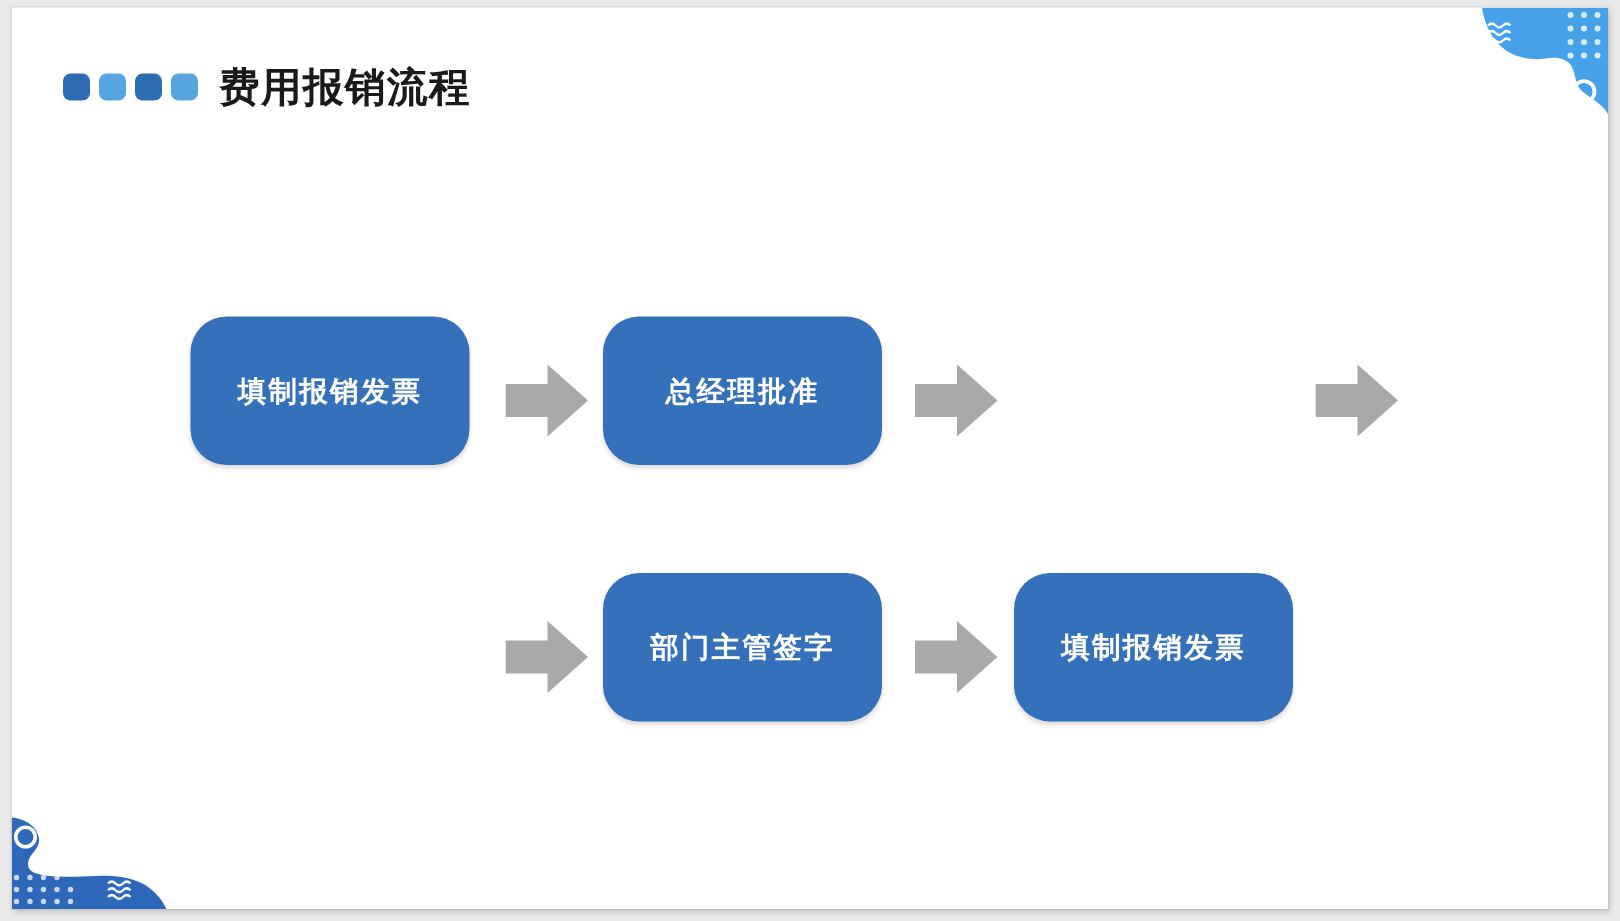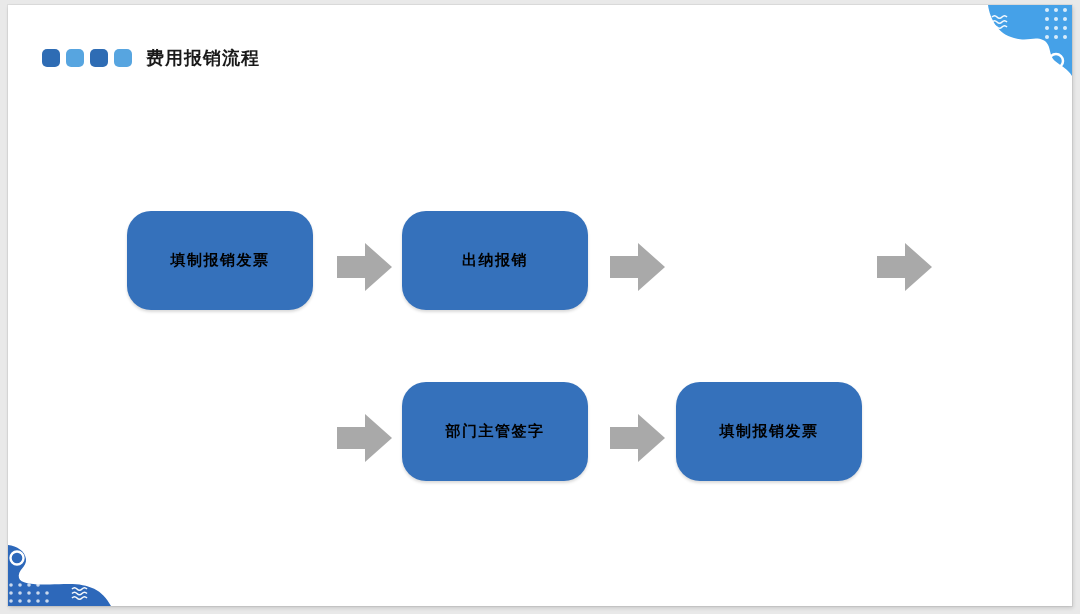--- a/index.html
+++ b/index.html
@@ -14,29 +14,29 @@
     position:absolute;left:8px;top:5px;width:1064px;height:601px;
     background:#ffffff;
     box-shadow:0 0 0 1px rgba(0,0,0,0.05), 1px 2px 4px rgba(0,0,0,0.15);
     overflow:hidden;
   }
   .header{position:absolute;left:34px;top:38px;display:flex;align-items:center;gap:14px;}
   .squares{display:flex;gap:6px;}
   .sq{width:18px;height:18px;border-radius:5px;display:block;}
   .sq.dark{background:#2e6cb4;}
   .sq.light{background:#57a5e0;}
-  .title{margin:0;font-size:18px;font-weight:700;color:#1a1a1a;letter-spacing:1px;line-height:30px;}
+  .title{margin:0;font-size:27px;font-weight:700;color:#1a1a1a;letter-spacing:1px;line-height:30px;}
 
   .flow-box{
     position:absolute;width:186px;height:99px;
     background:#3571bb;border-radius:24px;
     display:flex;align-items:center;justify-content:center;
     box-shadow:0 2px 3px rgba(0,0,0,0.15);
   }
-  .flow-box .lbl{color:#000000;font-size:15px;font-weight:700;letter-spacing:1.5px;}
+  .flow-box .lbl{color:#ffffff;font-size:19px;font-weight:700;letter-spacing:1.5px;}
   .arrow{position:absolute;}
   .blob{position:absolute;}
 </style>
 </head>
 <body>
 
 <div class="stage">
   <div class="slide">
 
     <div class="header">
@@ -49,21 +49,21 @@
       <h1 class="title">费用报销流程</h1>
     </div>
 
     <div class="flow-box" style="left:119px;top:206px">
       <span class="lbl">填制报销发票</span>
     </div>
     <svg class="arrow" style="left:329px;top:237px" width="56" height="50" viewBox="0 0 56 50">
       <polygon points="0,14 28,14 28,1 55,25 28,49 28,36 0,36" fill="#a9a9a9"></polygon>
     </svg>
     <div class="flow-box" style="left:394px;top:206px">
-      <span class="lbl">出纳报销</span>
+      <span class="lbl">总经理批准</span>
     </div>
     <svg class="arrow" style="left:602px;top:237px" width="56" height="50" viewBox="0 0 56 50">
       <polygon points="0,14 28,14 28,1 55,25 28,49 28,36 0,36" fill="#a9a9a9"></polygon>
     </svg>
     <svg class="arrow" style="left:869px;top:237px" width="56" height="50" viewBox="0 0 56 50">
       <polygon points="0,14 28,14 28,1 55,25 28,49 28,36 0,36" fill="#a9a9a9"></polygon>
     </svg>
 
     <svg class="arrow" style="left:329px;top:408px" width="56" height="50" viewBox="0 0 56 50">
       <polygon points="0,14 28,14 28,1 55,25 28,49 28,36 0,36" fill="#a9a9a9"></polygon>

